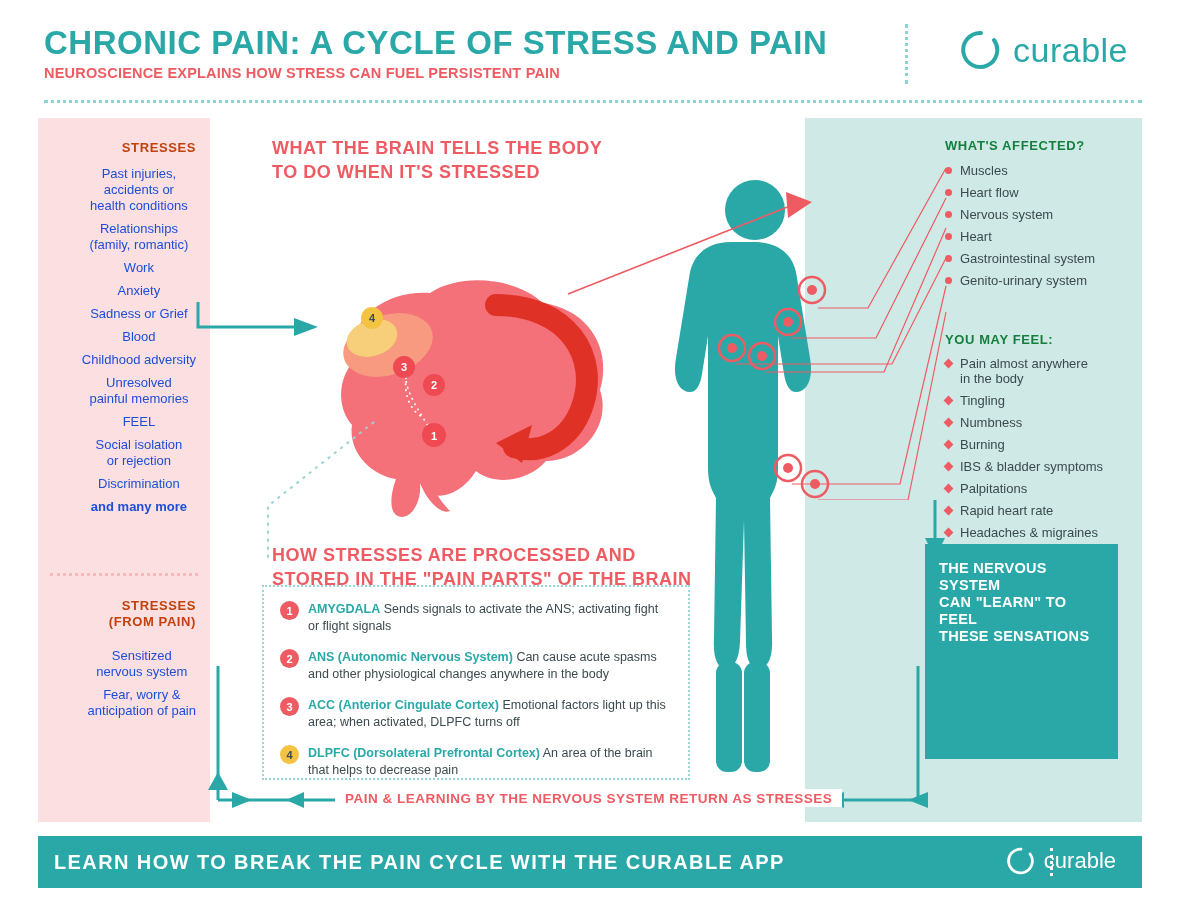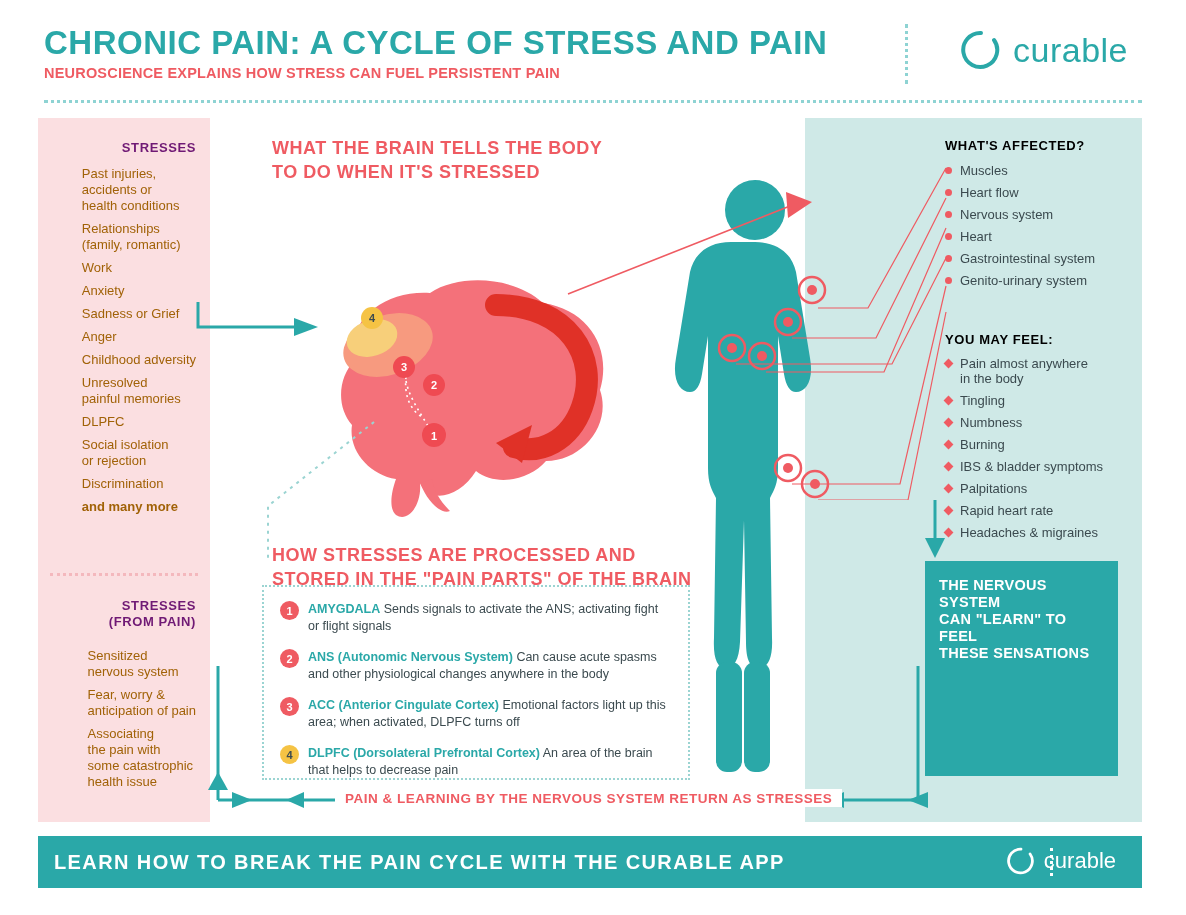--- a/index.html
+++ b/index.html
@@ -42,44 +42,44 @@
   
   .panel-pink{
     position:absolute;left:38px;top:118px;width:172px;height:704px;
     background:#fbdfe1;
   }
   .panel-teal{
     position:absolute;left:805px;top:118px;width:337px;height:704px;
     background:#cfe9e7;
   }
   .panel-teal-solid{
-    position:absolute;left:925px;top:561px;width:193px;height:215px;
+    position:absolute;left:925px;top:544px;width:193px;height:215px;
     background:#2aa8a8;
   }
 
   
   .stresses-head{
     position:absolute;left:0;top:0;width:172px;
     text-align:right;padding-right:14px;box-sizing:border-box;
-    color:#701a75;font-weight:bold;font-size:13px;letter-spacing:0.6px;
+    color:#c2410c;font-weight:bold;font-size:13px;letter-spacing:0.6px;
   }
   .left-list{
-    position:absolute;right:14px;text-align:left;
-    color:#a16207;font-size:13px;line-height:16px;
+    position:absolute;right:14px;text-align:center;
+    color:#1d4ed8;font-size:13px;line-height:16px;
   }
   .left-list div{margin-bottom:7px;}
   .left-list .bold{font-weight:bold;}
   .pink-dots{
     position:absolute;left:50px;top:572px;width:148px;height:0;
     border-top:3px dotted #f4b8bd;
   }
 
   
   .right-head{
-    color:#000000;font-weight:bold;font-size:13px;letter-spacing:0.6px;
+    color:#15803d;font-weight:bold;font-size:13px;letter-spacing:0.6px;
   }
   .bullet-row{
     display:flex;align-items:flex-start;gap:8px;
     color:#3b4a4f;font-size:13px;line-height:15px;margin-bottom:7px;
   }
   .dot{width:7px;height:7px;border-radius:50%;background:#ef5b62;margin-top:4px;flex:0 0 auto;}
   .diamond{width:7px;height:7px;background:#ef5b62;transform:rotate(45deg);margin-top:4px;flex:0 0 auto;}
 
   .nerv-box{
     position:absolute;left:0;top:0;width:193px;height:215px;
@@ -152,36 +152,35 @@
   </div>
 
   <div class="panel-pink">
     <div class="stresses-head" style="top:22px">STRESSES</div>
     <div class="left-list" style="top:48px">
       <div>Past injuries,<br>accidents or<br>health conditions</div>
       <div>Relationships<br>(family, romantic)</div>
       <div>Work</div>
       <div>Anxiety</div>
       <div>Sadness or Grief</div>
-      <div>Anger</div>
+      <div>Blood</div>
       <div>Childhood adversity</div>
       <div>Unresolved<br>painful memories</div>
-      <div>DLPFC</div>
+      <div>FEEL</div>
       <div>Social isolation<br>or rejection</div>
       <div>Discrimination</div>
       <div class="bold">and many more</div>
     </div>
 
     <div class="pink-dots" style="left:12px;top:455px;width:148px;"></div>
 
     <div class="stresses-head" style="top:480px;line-height:16px;">STRESSES<br>(FROM PAIN)</div>
     <div class="left-list" style="top:530px">
       <div>Sensitized<br>nervous system</div>
       <div>Fear, worry &amp;<br>anticipation of pain</div>
-      <div>Associating<br>the pain with<br>some catastrophic<br>health issue</div>
     </div>
   </div>
 
   <div class="panel-teal">
     <div class="abs" style="left:140px;top:18px;">
       <span class="right-head">WHAT'S AFFECTED?</span>
     </div>
     <div class="abs" style="left:140px;top:45px;width:190px;">
       <div class="bullet-row">
           <span class="dot"></span>

